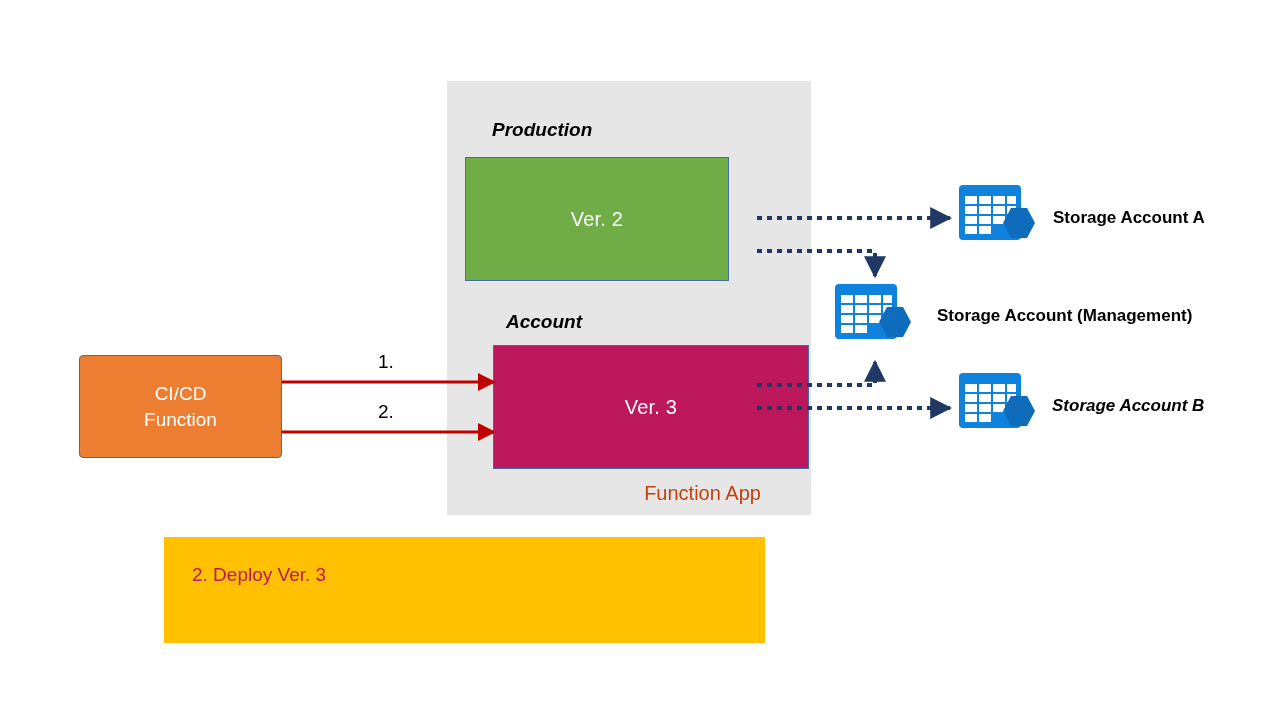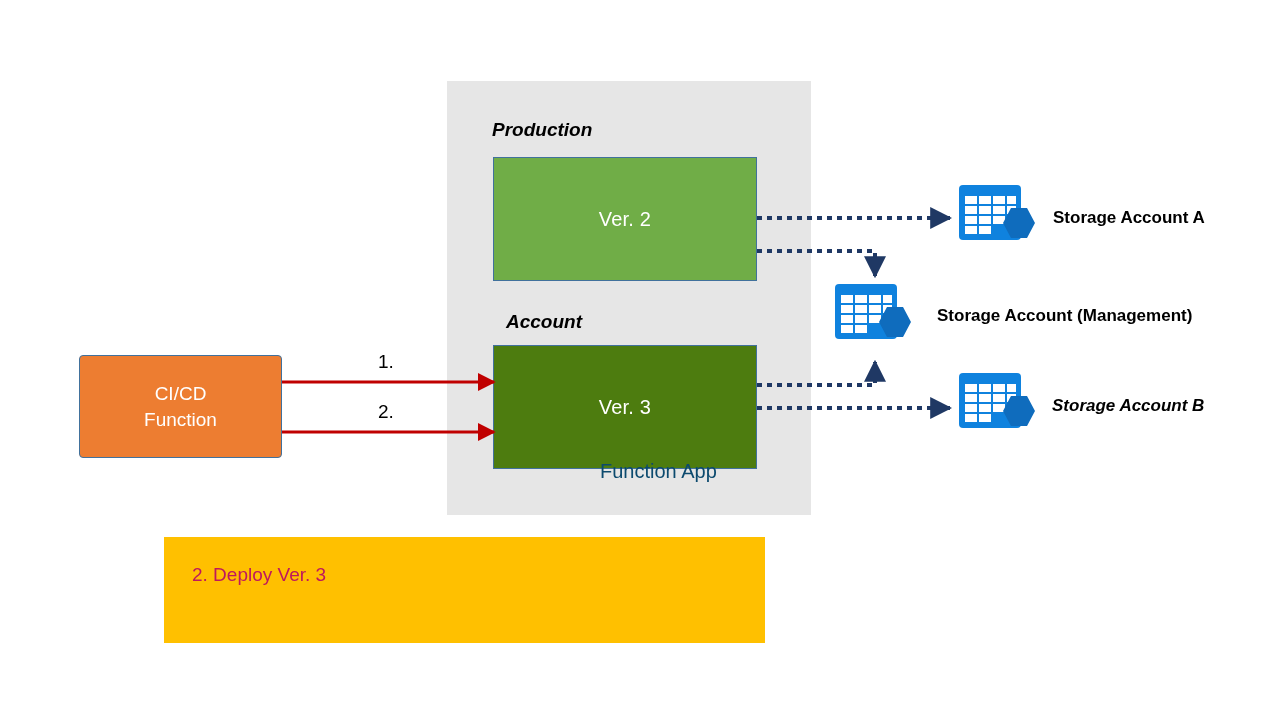--- a/index.html
+++ b/index.html
@@ -24,26 +24,26 @@
 
   
   .fn-app {
     position: absolute;
     left: 447px; top: 81px;
     width: 364px; height: 434px;
     background: #E6E6E6;
   }
   .fn-app-label {
     position: absolute;
-    left: 600px; top: 459px;
+    left: 600px; top: 481px;
     width: 205px;
-    text-align: left;
+    text-align: center;
     font-size: 20px;
     line-height: 24px;
-    color: #0c4a6e;
+    color: #c2410c;
     white-space: nowrap;
   }
 
   
   .slot-heading {
     position: absolute;
     font-size: 19px;
     font-weight: bold;
     font-style: italic;
     color: #000;
@@ -58,28 +58,28 @@
     border: 1px solid #41719C;
     box-sizing: border-box;
     display: flex;
     align-items: center;
     justify-content: center;
     color: #ffffff;
     font-size: 20px;
     letter-spacing: .2px;
   }
   #box-production {
-    left: 493px; top: 157px;
+    left: 465px; top: 157px;
     width: 264px; height: 124px;
     background: #70AD47;
   }
   #box-staging {
     left: 493px; top: 345px;
-    width: 264px; height: 124px;
-    background: #4d7c0f;
+    width: 316px; height: 124px;
+    background: #be185d;
   }
 
   
   #cicd-box {
     position: absolute;
     left: 79px; top: 355px;
     width: 203px; height: 103px;
     background: #ED7D31;
     border: 1px solid #41719C;
     border-radius: 4px;

